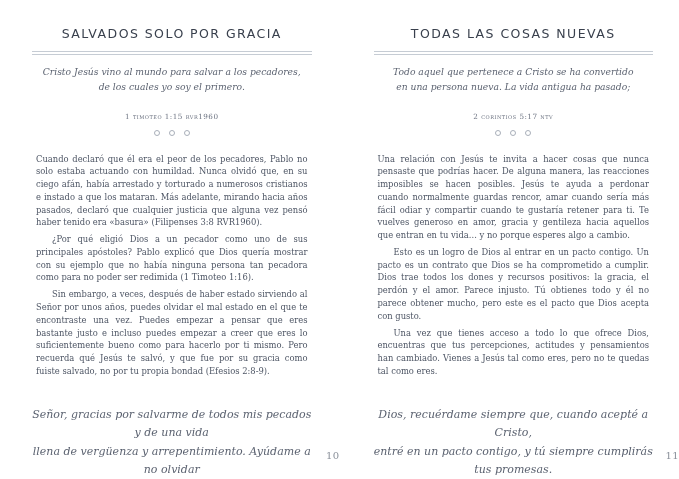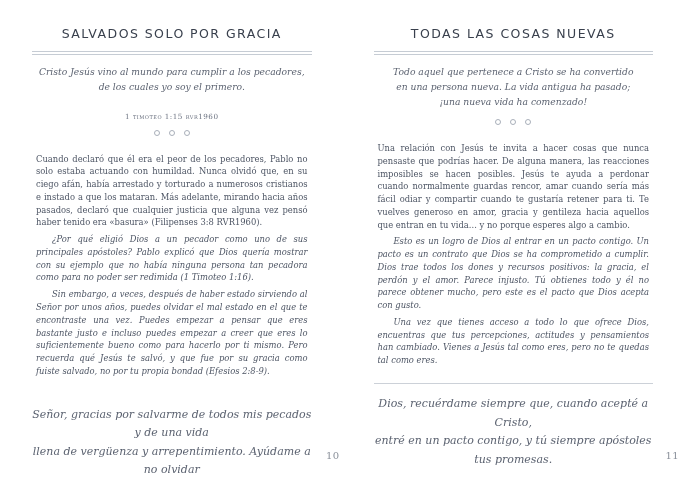--- a/index.html
+++ b/index.html
@@ -105,21 +105,21 @@
     margin-top: 13px;
     font-family: "DejaVu Serif", serif;
     font-size: 8.4px;
     line-height: 1.52;
     color: #4d5564;
     text-align: justify;
     text-justify: inter-word;
     hyphens: none;
   }
   .body-copy p { margin: 4px; }
-  .body-copy p + p { text-indent: 16px; font-style: italic; }
+  .body-copy p + p { text-indent: 16px; }
 
   .prayer-rule {
     margin: 12px auto 0 auto;
     width: 100%;
     height: 1px;
     background: #ccd1d8;
   }
 
   .prayer {
     margin-top: 12px;
@@ -151,21 +151,21 @@
 
 <div class="spread">
 
   <div class="page left">
 
     <div class="chapter-title">SALVADOS SOLO POR GRACIA</div>
 
     <div class="double-rule"></div>
 
     <div class="epigraph">
-      <span class="line">Cristo Jesús vino al mundo para cumplir a los pecadores,</span>
+      <span class="line">Cristo Jesús vino al mundo para salvar a los pecadores,</span>
       <span class="line">de los cuales yo soy el primero.</span>
     </div>
 
     <div class="epigraph-ref">1 Timoteo 1:15 rvr1960</div>
 
     <div class="ornament">
       <span class="ring"></span>
       <span class="ring"></span>
       <span class="ring"></span>
     </div>
@@ -191,41 +191,41 @@
 
   <div class="page right">
 
     <div class="chapter-title">TODAS LAS COSAS NUEVAS</div>
 
     <div class="double-rule"></div>
 
     <div class="epigraph">
       <span class="line">Todo aquel que pertenece a Cristo se ha convertido</span>
       <span class="line">en una persona nueva. La vida antigua ha pasado;</span>
-      <span class="line">¡una nueva vida ha comenzado!</span>
-    </div>
-
+    </div>
+
+    <div class="epigraph-ref">2 Corintios 5:17 ntv</div>
 
     <div class="ornament">
       <span class="ring"></span>
       <span class="ring"></span>
       <span class="ring"></span>
     </div>
 
     <div class="body-copy">
       <p>Una relación con Jesús te invita a hacer cosas que nunca pensaste que podrías hacer. De alguna manera, las reacciones imposibles se hacen posibles. Jesús te ayuda a perdonar cuando normalmente guardas rencor, amar cuando sería más fácil odiar y compartir cuando te gustaría retener para ti. Te vuelves generoso en amor, gracia y gentileza hacia aquellos que entran en tu vida... y no porque esperes algo a cambio.</p>
       <p>Esto es un logro de Dios al entrar en un pacto contigo. Un pacto es un contrato que Dios se ha comprometido a cumplir. Dios trae todos los dones y recursos positivos: la gracia, el perdón y el amor. Parece injusto. Tú obtienes todo y él no parece obtener mucho, pero este es el pacto que Dios acepta con gusto.</p>
       <p>Una vez que tienes acceso a todo lo que ofrece Dios, encuentras que tus percepciones, actitudes y pensamientos han cambiado. Vienes a Jesús tal como eres, pero no te quedas tal como eres.</p>
     </div>
 
     <div class="prayer-rule"></div>
 
     <div class="prayer">
       <span class="line">Dios, recuérdame siempre que, cuando acepté a Cristo,</span>
-      <span class="line">entré en un pacto contigo, y tú siempre apóstoles tus promesas.</span>
+      <span class="line">entré en un pacto contigo, y tú siempre cumplirás tus promesas.</span>
     </div>
 
     <div class="spacer"></div>
 
     <div class="page-number">11</div>
   </div>
 
 </div>
 
 </body></html>

